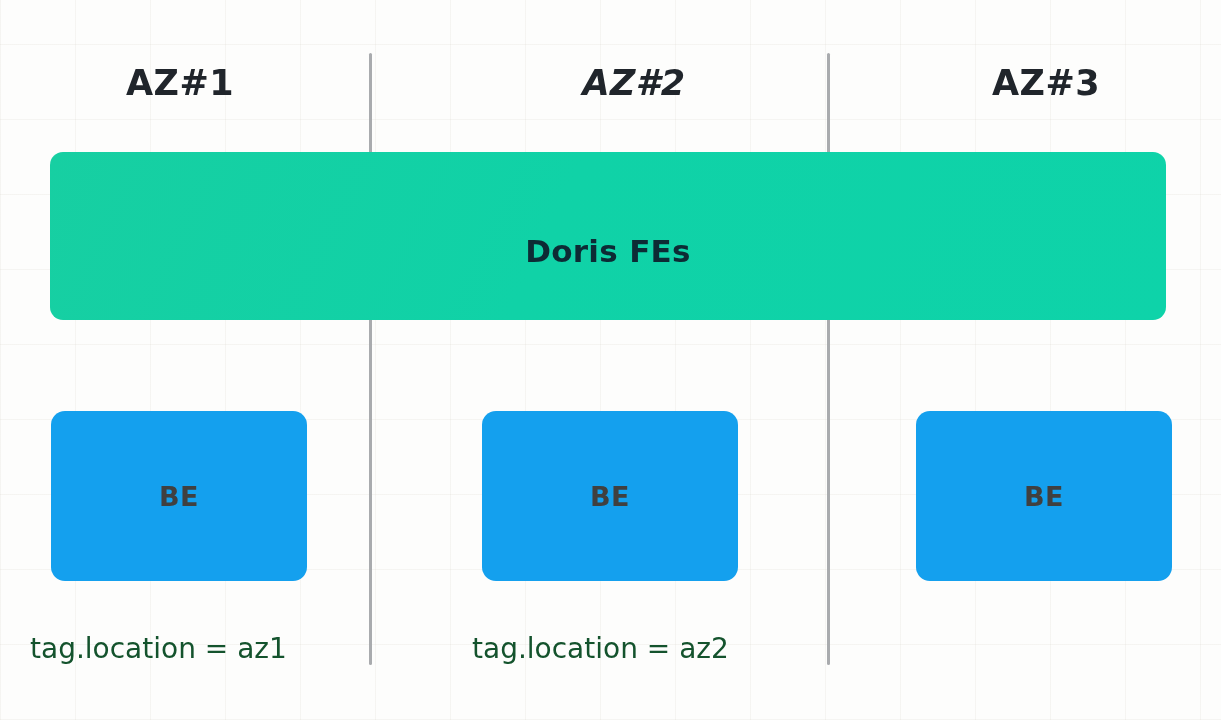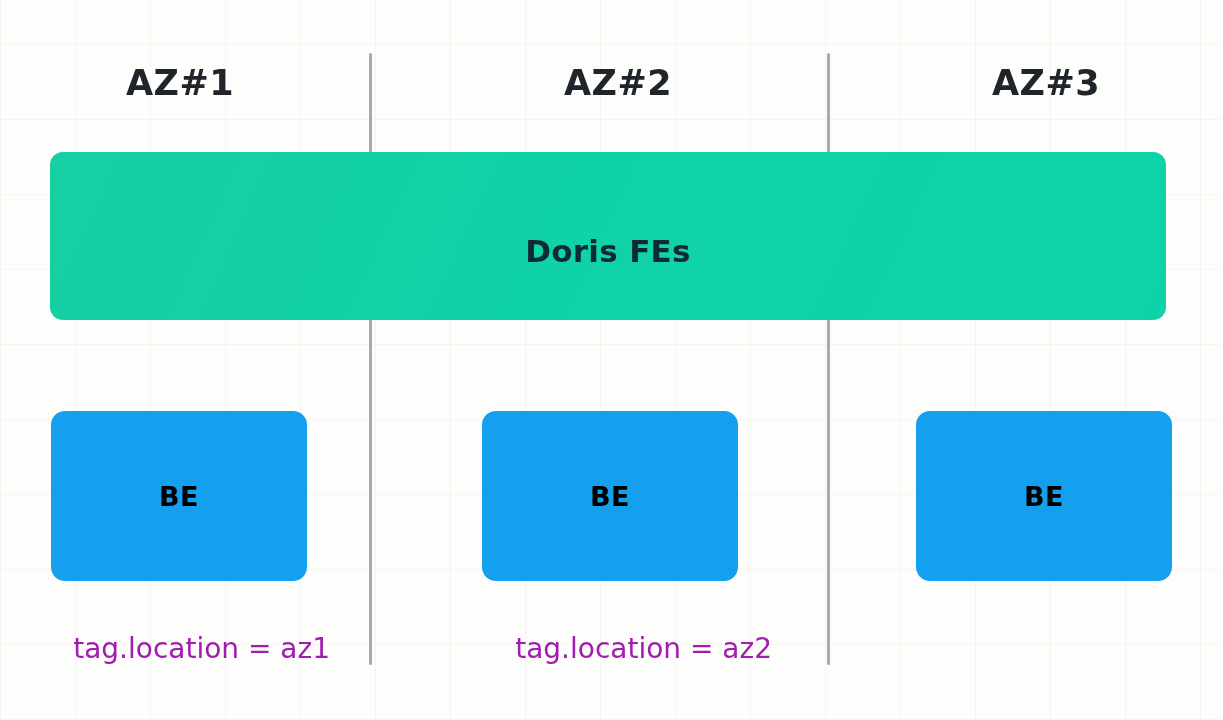--- a/index.html
+++ b/index.html
@@ -41,21 +41,21 @@
     width: 220px;
     height: 42px;
     line-height: 42px;
     text-align: center;
     font-size: 35px;
     font-weight: 700;
     color: #20252b;
     letter-spacing: 0.5px;
   }
   .zh1 { left: 70px;  }
-  .zh2 { left: 508px; }
+  .zh2 { left: 524px; font-style: italic; }
   .zh3 { left: 936px; }
 
   .fe-bar {
     position: absolute;
     left: 50px;
     top: 152px;
     width: 1116px;
     height: 168px;
     border-radius: 13px;
     background: linear-gradient(115deg, #17cfa2 0%, #10d2a7 45%, #0ed3a9 100%);
@@ -81,34 +81,34 @@
     display: flex;
     align-items: center;
     justify-content: center;
   }
   .be1 { left: 51px;  }
   .be2 { left: 482px; }
   .be3 { left: 916px; }
   .be-box .be-label {
     font-size: 27px;
     font-weight: 700;
-    color: #000000;
+    color: #404040;
     letter-spacing: 0.4px;
   }
 
   .tag-label {
     position: absolute;
     top: 630px;
     width: 300px;
     height: 38px;
     line-height: 38px;
-    text-align: right;
+    text-align: left;
     font-size: 28px;
     font-weight: 400;
-    color: #a21caf;
+    color: #14532d;
   }
   .tl1 { left: 30px;  }
   .tl2 { left: 472px; }
   .tl3 { left: 898px; }
 </style>
 </head>
 <body>
 
 <div class="canvas">
   <div class="grid-overlay"></div>

